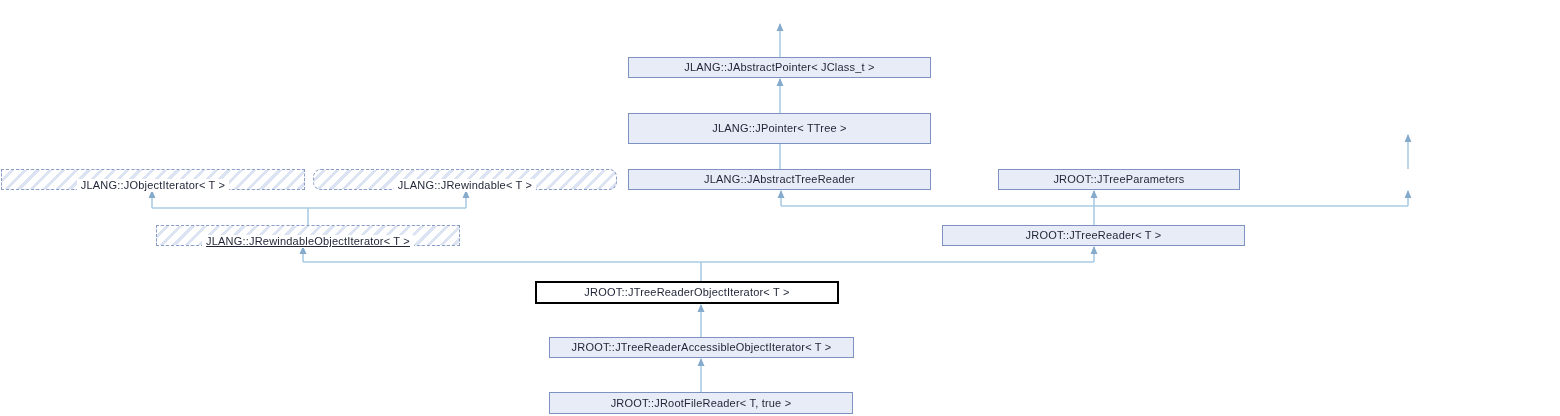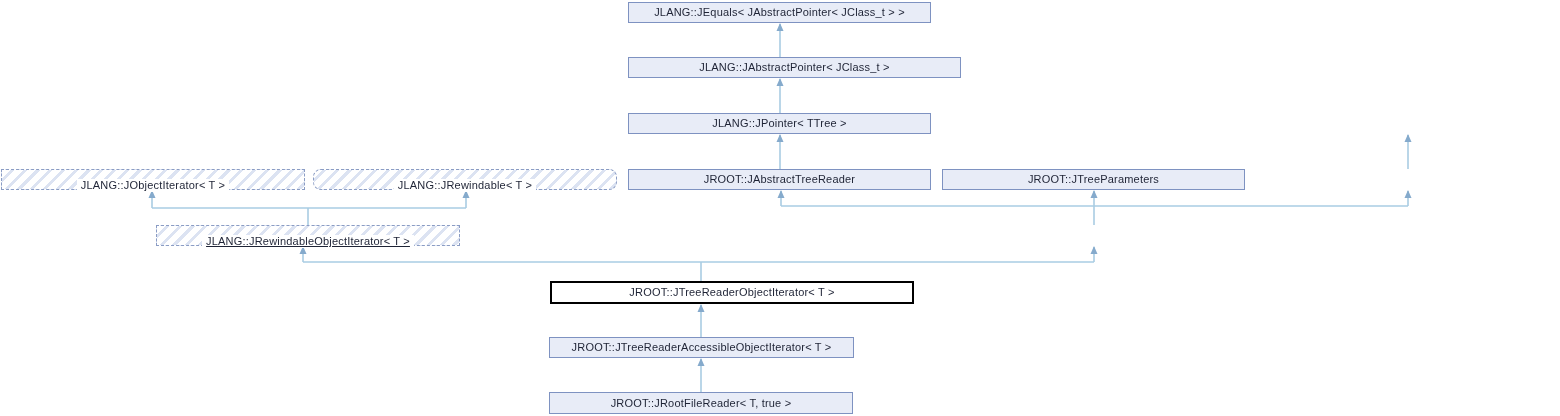--- a/index.html
+++ b/index.html
@@ -111,45 +111,45 @@
       <g>
         <line x1="701" y1="337" x2="701" y2="305" stroke="#a9cce3" stroke-width="1.6"></line>
         <polygon points="701,304 697.5,312 704.5,312" fill="#85aacc"></polygon>
       </g>
       <g>
         <line x1="701" y1="392" x2="701" y2="359" stroke="#a9cce3" stroke-width="1.6"></line>
         <polygon points="701,358 697.5,366 704.5,366" fill="#85aacc"></polygon>
       </g>
     </svg>
 
-<div class="node solid" style="left: 628px; top: 2px; width: 303px; height: 21px;">
-      <span class="label">JLANG::JEquals&lt; JAbstractPointer&lt; JClass_t &gt; &gt;</span>
-    </div>
-    <div class="node solid" style="left: 628px; top: 57px; width: 333px; height: 21px; text-align: right;">
+    <div class="node solid" style="left: 628px; top: 57px; width: 303px; height: 21px; text-align: right;">
       <span class="label">JLANG::JAbstractPointer&lt; JClass_t &gt;</span>
     </div>
-    <div class="node solid" style="left: 628px; top: 113px; width: 303px; height: 21px;">
+    <div class="node solid" style="left: 628px; top: 113px; width: 303px; height: 31px;">
       <span class="label">JLANG::JPointer&lt; TTree &gt;</span>
     </div>
     <div class="node dashed" style="left: 1px; top: 169px; width: 304px; height: 21px;">
       <span class="label">JLANG::JObjectIterator&lt; T &gt;</span>
     </div>
     <div class="node dashed" style="left: 313px; top: 169px; width: 304px; height: 21px; border-radius: 8px;">
       <span class="label">JLANG::JRewindable&lt; T &gt;</span>
     </div>
     <div class="node solid" style="left: 628px; top: 169px; width: 303px; height: 21px;">
-      <span class="label">JROOT::JAbstractTreeReader</span>
+      <span class="label">JLANG::JAbstractTreeReader</span>
     </div>
-    <div class="node solid" style="left: 942px; top: 169px; width: 303px; height: 21px; text-align: right;">
+    <div class="node solid" style="left: 998px; top: 169px; width: 242px; height: 21px; text-align: right;">
       <span class="label">JROOT::JTreeParameters</span>
     </div>
     <div class="node dashed" style="left: 156px; top: 225px; width: 304px; height: 21px; text-decoration: underline;">
       <span class="label">JLANG::JRewindableObjectIterator&lt; T &gt;</span>
     </div>
-    <div class="node current" style="left: 550px; top: 281px; width: 364px; height: 23px;">
+    <div class="node solid" style="left: 942px; top: 225px; width: 303px; height: 21px;">
+      <span class="label">JROOT::JTreeReader&lt; T &gt;</span>
+    </div>
+    <div class="node current" style="left: 535px; top: 281px; width: 304px; height: 23px;">
       <span class="label">JROOT::JTreeReaderObjectIterator&lt; T &gt;</span>
     </div>
     <div class="node solid" style="left: 549px; top: 337px; width: 305px; height: 21px;">
       <span class="label">JROOT::JTreeReaderAccessibleObjectIterator&lt; T &gt;</span>
     </div>
     <div class="node solid" style="left: 549px; top: 392px; width: 304px; height: 22px;">
       <span class="label">JROOT::JRootFileReader&lt; T, true &gt;</span>
     </div>
   </div>
 

